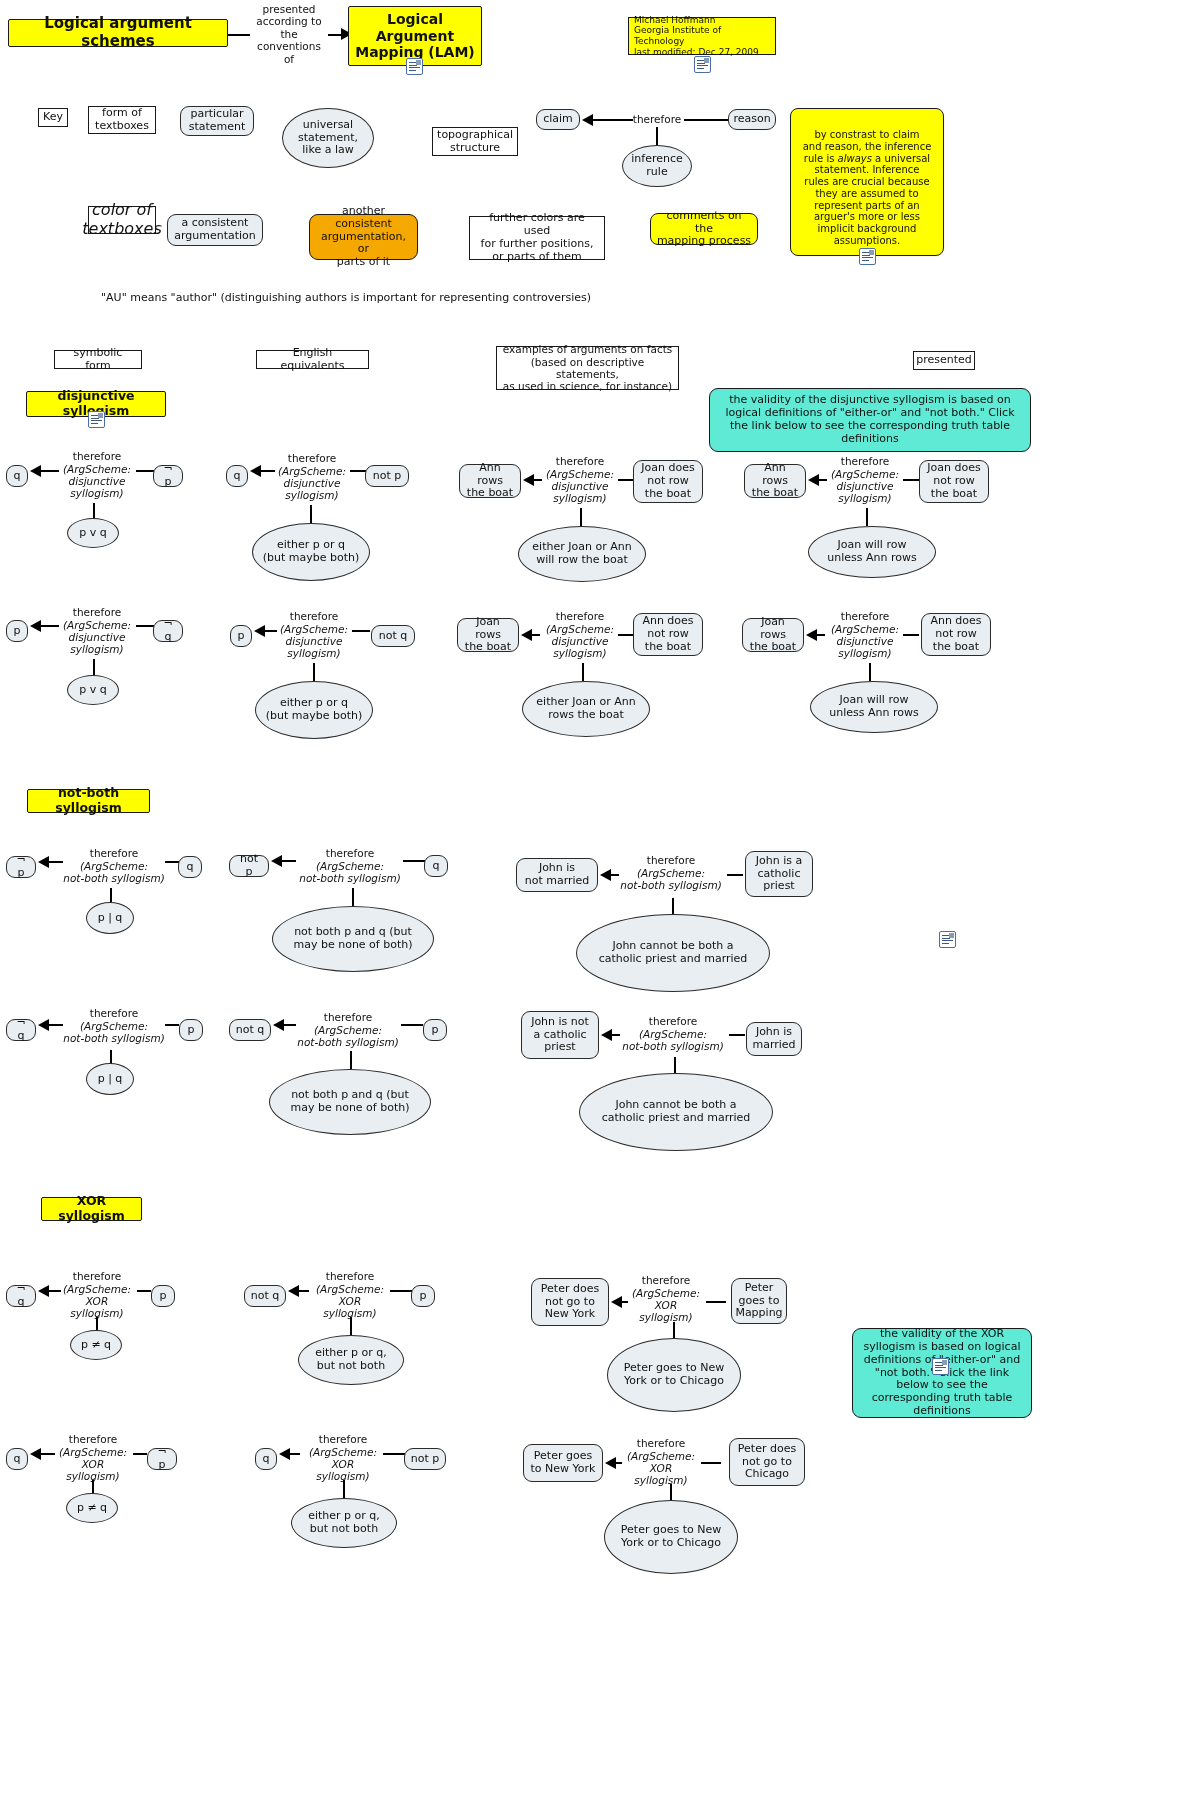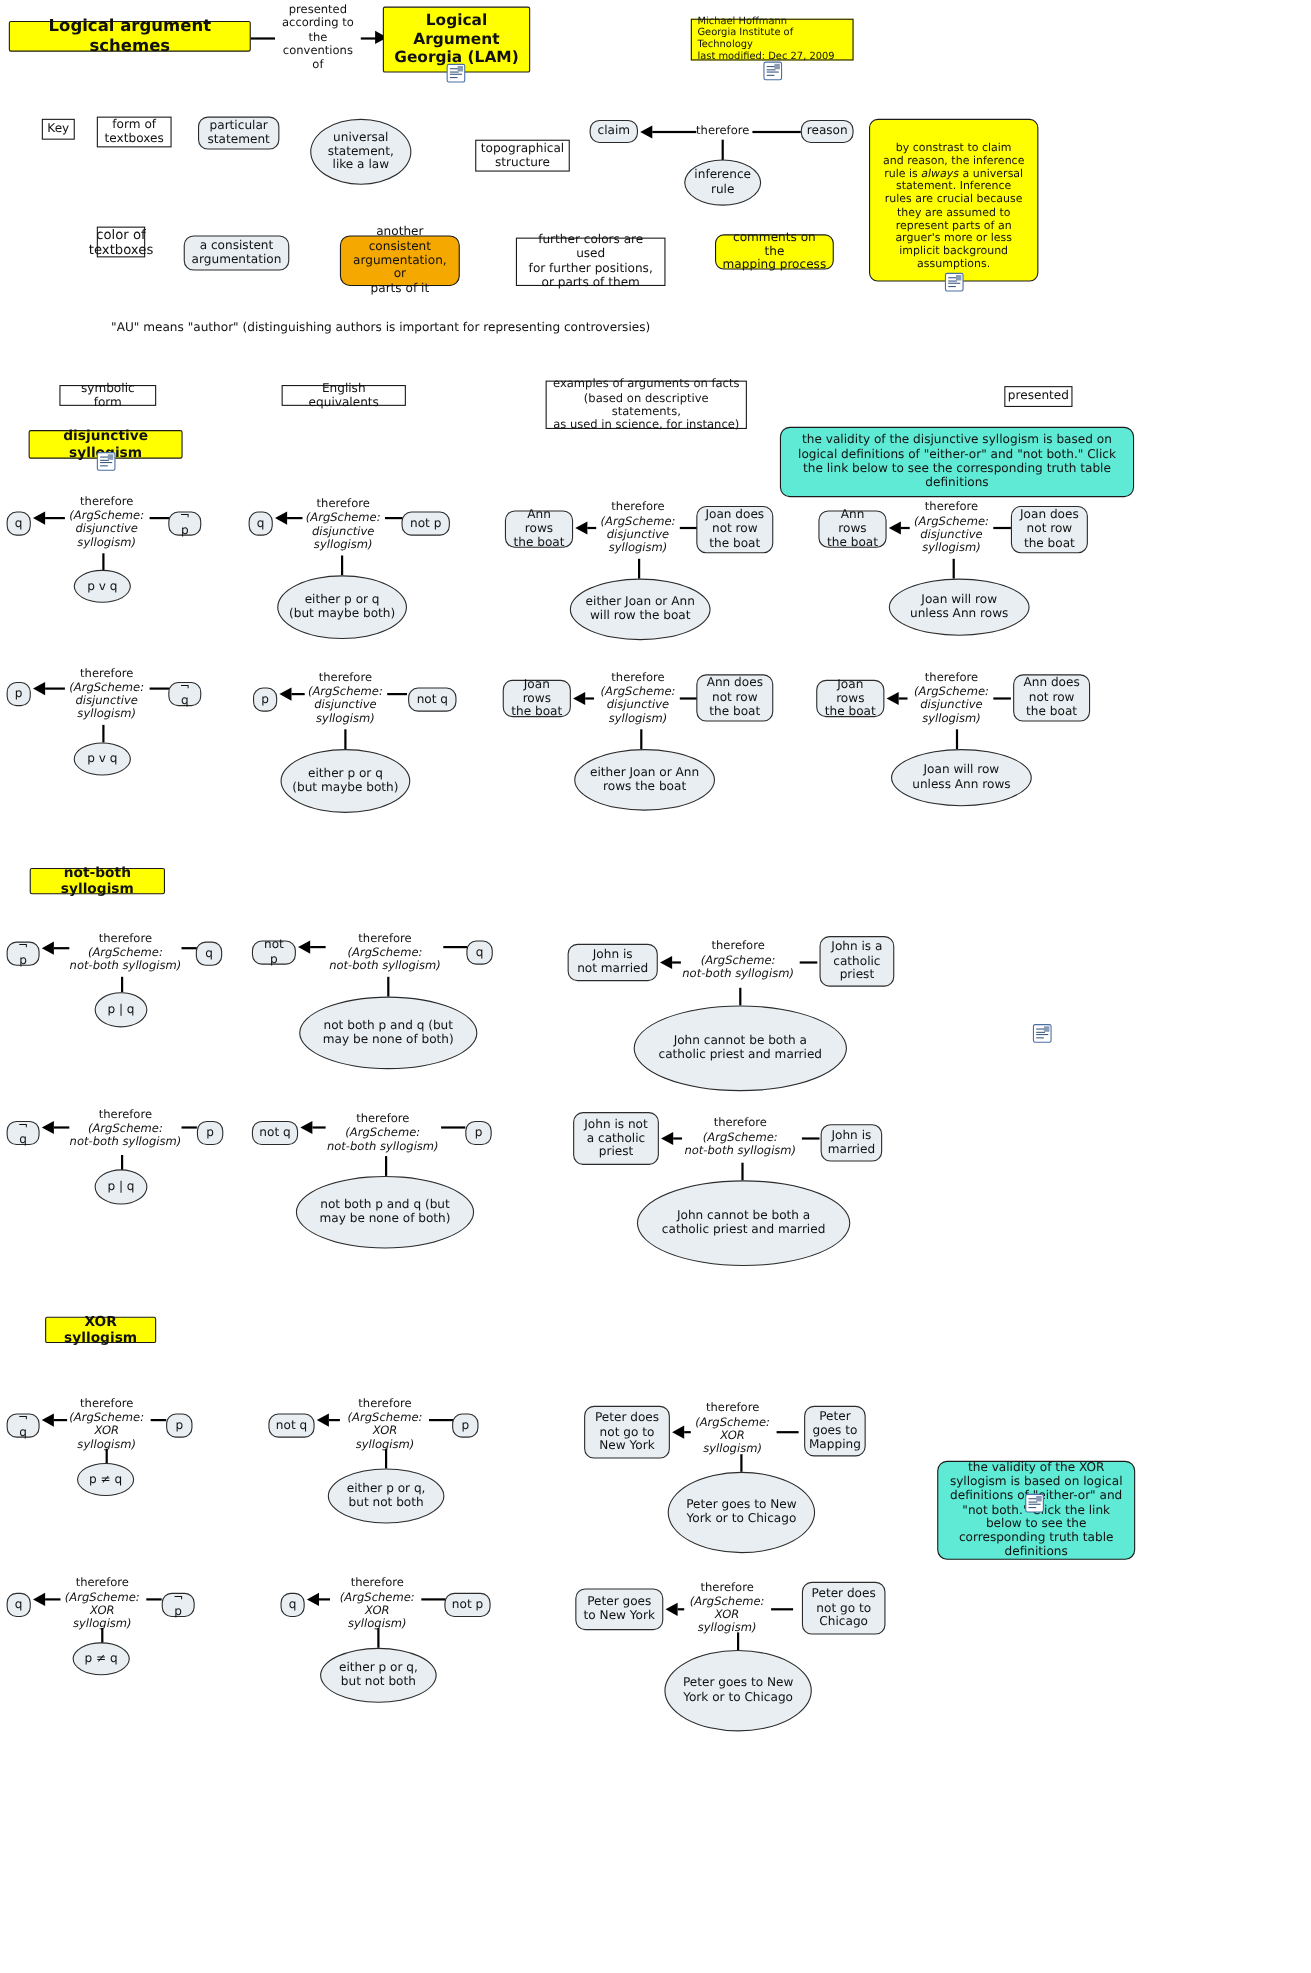--- a/index.html
+++ b/index.html
@@ -104,21 +104,21 @@
   <div class="ln hline" style="left:228px; top:34px; width:22px;"></div>
   <div class="node plain" style="left:246px; top:6px; width:86px; height:56px; font-size:10.5px;">presented
 according to
 the conventions
 of</div>
   <div class="ln hline" style="left:328px; top:34px; width:20px;"></div>
   <div class="arrow-r" style="left:341px; top:28px;"></div>
 
   <div class="node yellow" style="left:348px; top:6px; width:134px; height:60px; font-size:14px;">Logical
 Argument
-Georgia (LAM)</div>
+Mapping (LAM)</div>
 
   <div class="resicon" style="left:406px; top:58px;">
       <i></i>
       <i></i>
       <i></i>
       <i></i>
     </div>
 
   <div class="node yellow-sharp" style="left:628px; top:17px; width:148px; height:38px; font-size:9px; justify-content:flex-start; text-align:left; padding-left:5px; font-weight:400;">Michael Hoffmann
 Georgia Institute of Technology
@@ -169,21 +169,21 @@
 assumptions.</span>
     </span>
   </div>
   <div class="resicon" style="left:859px; top:248px;">
       <i></i>
       <i></i>
       <i></i>
       <i></i>
     </div>
 
-  <div class="node sharp" style="left:88px; top:206px; width:44px; height:28px; font-size:12px;">color of
+  <div class="node sharp" style="left:88px; top:206px; width:68px; height:28px; font-size:16px;font-style:italic;">color of
 textboxes</div>
 
   <div class="node rounded" style="left:167px; top:214px; width:96px; height:32px; font-size:11px;">a consistent
 argumentation</div>
 
   <div class="node orange" style="left:309px; top:214px; width:109px; height:46px; font-size:11px; font-weight:400;">another consistent
 argumentation, or
 parts of it</div>
 
   <div class="node sharp" style="left:469px; top:216px; width:136px; height:44px; font-size:11px;">further colors are used

